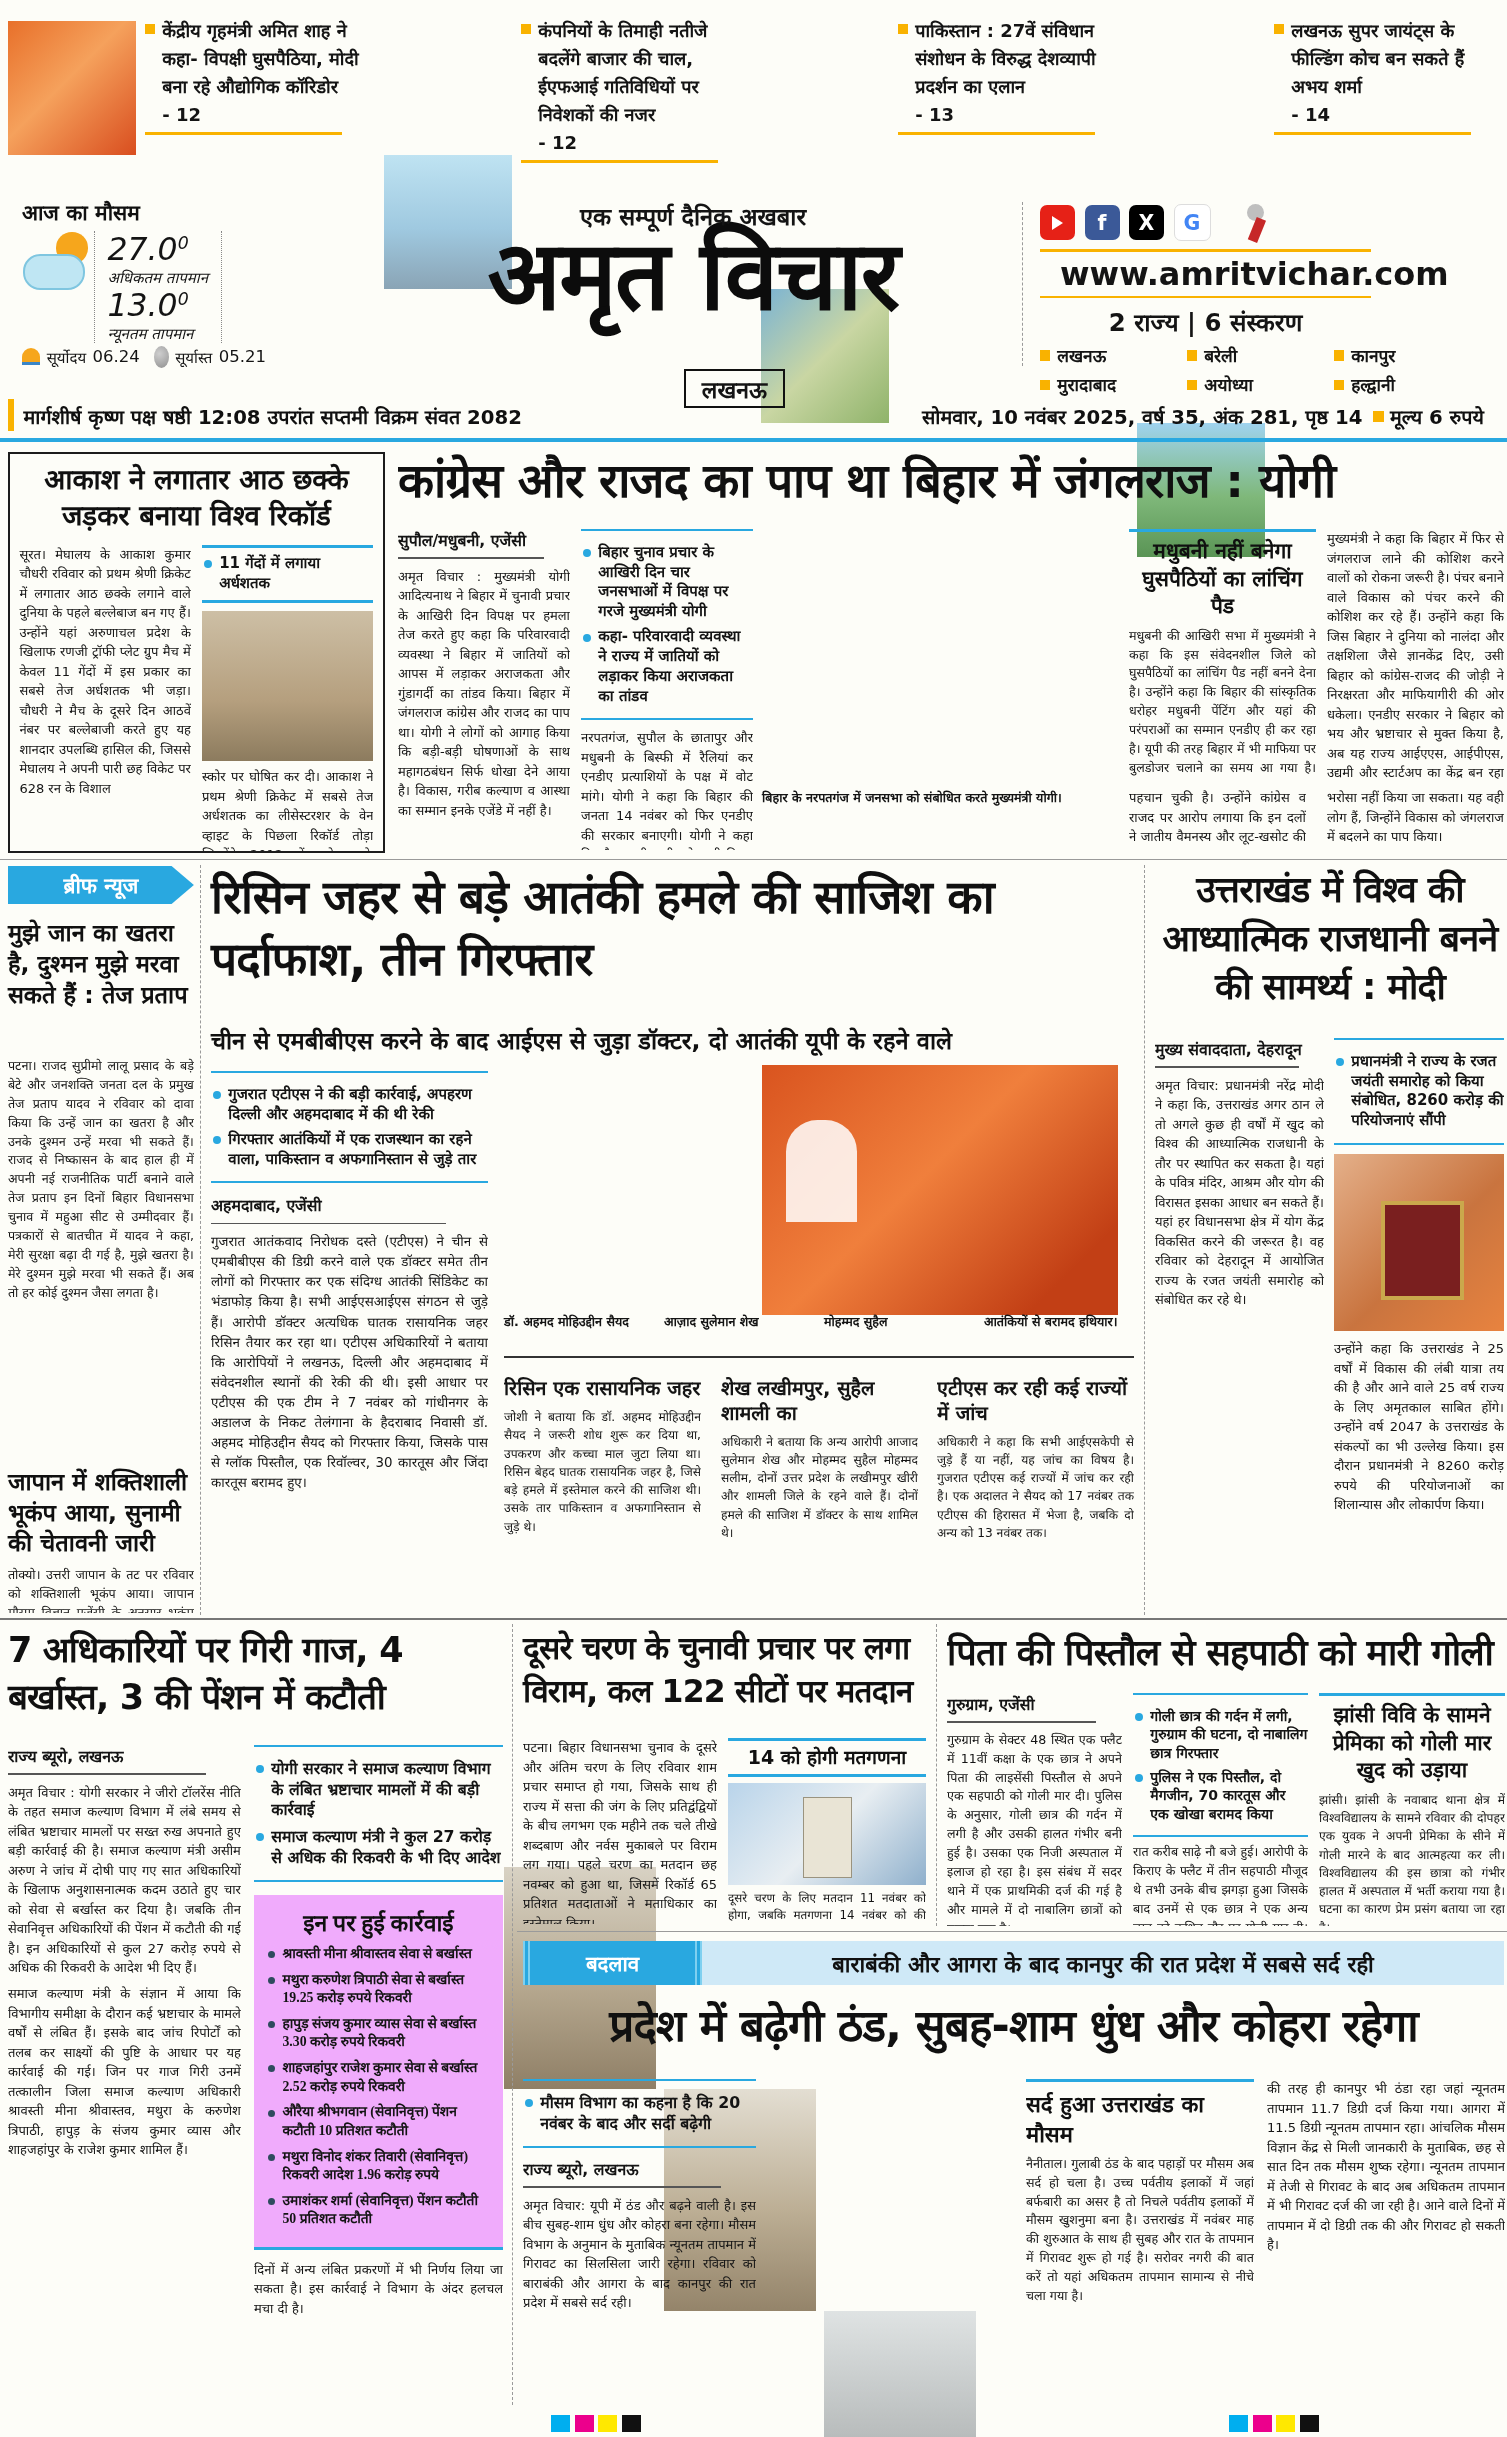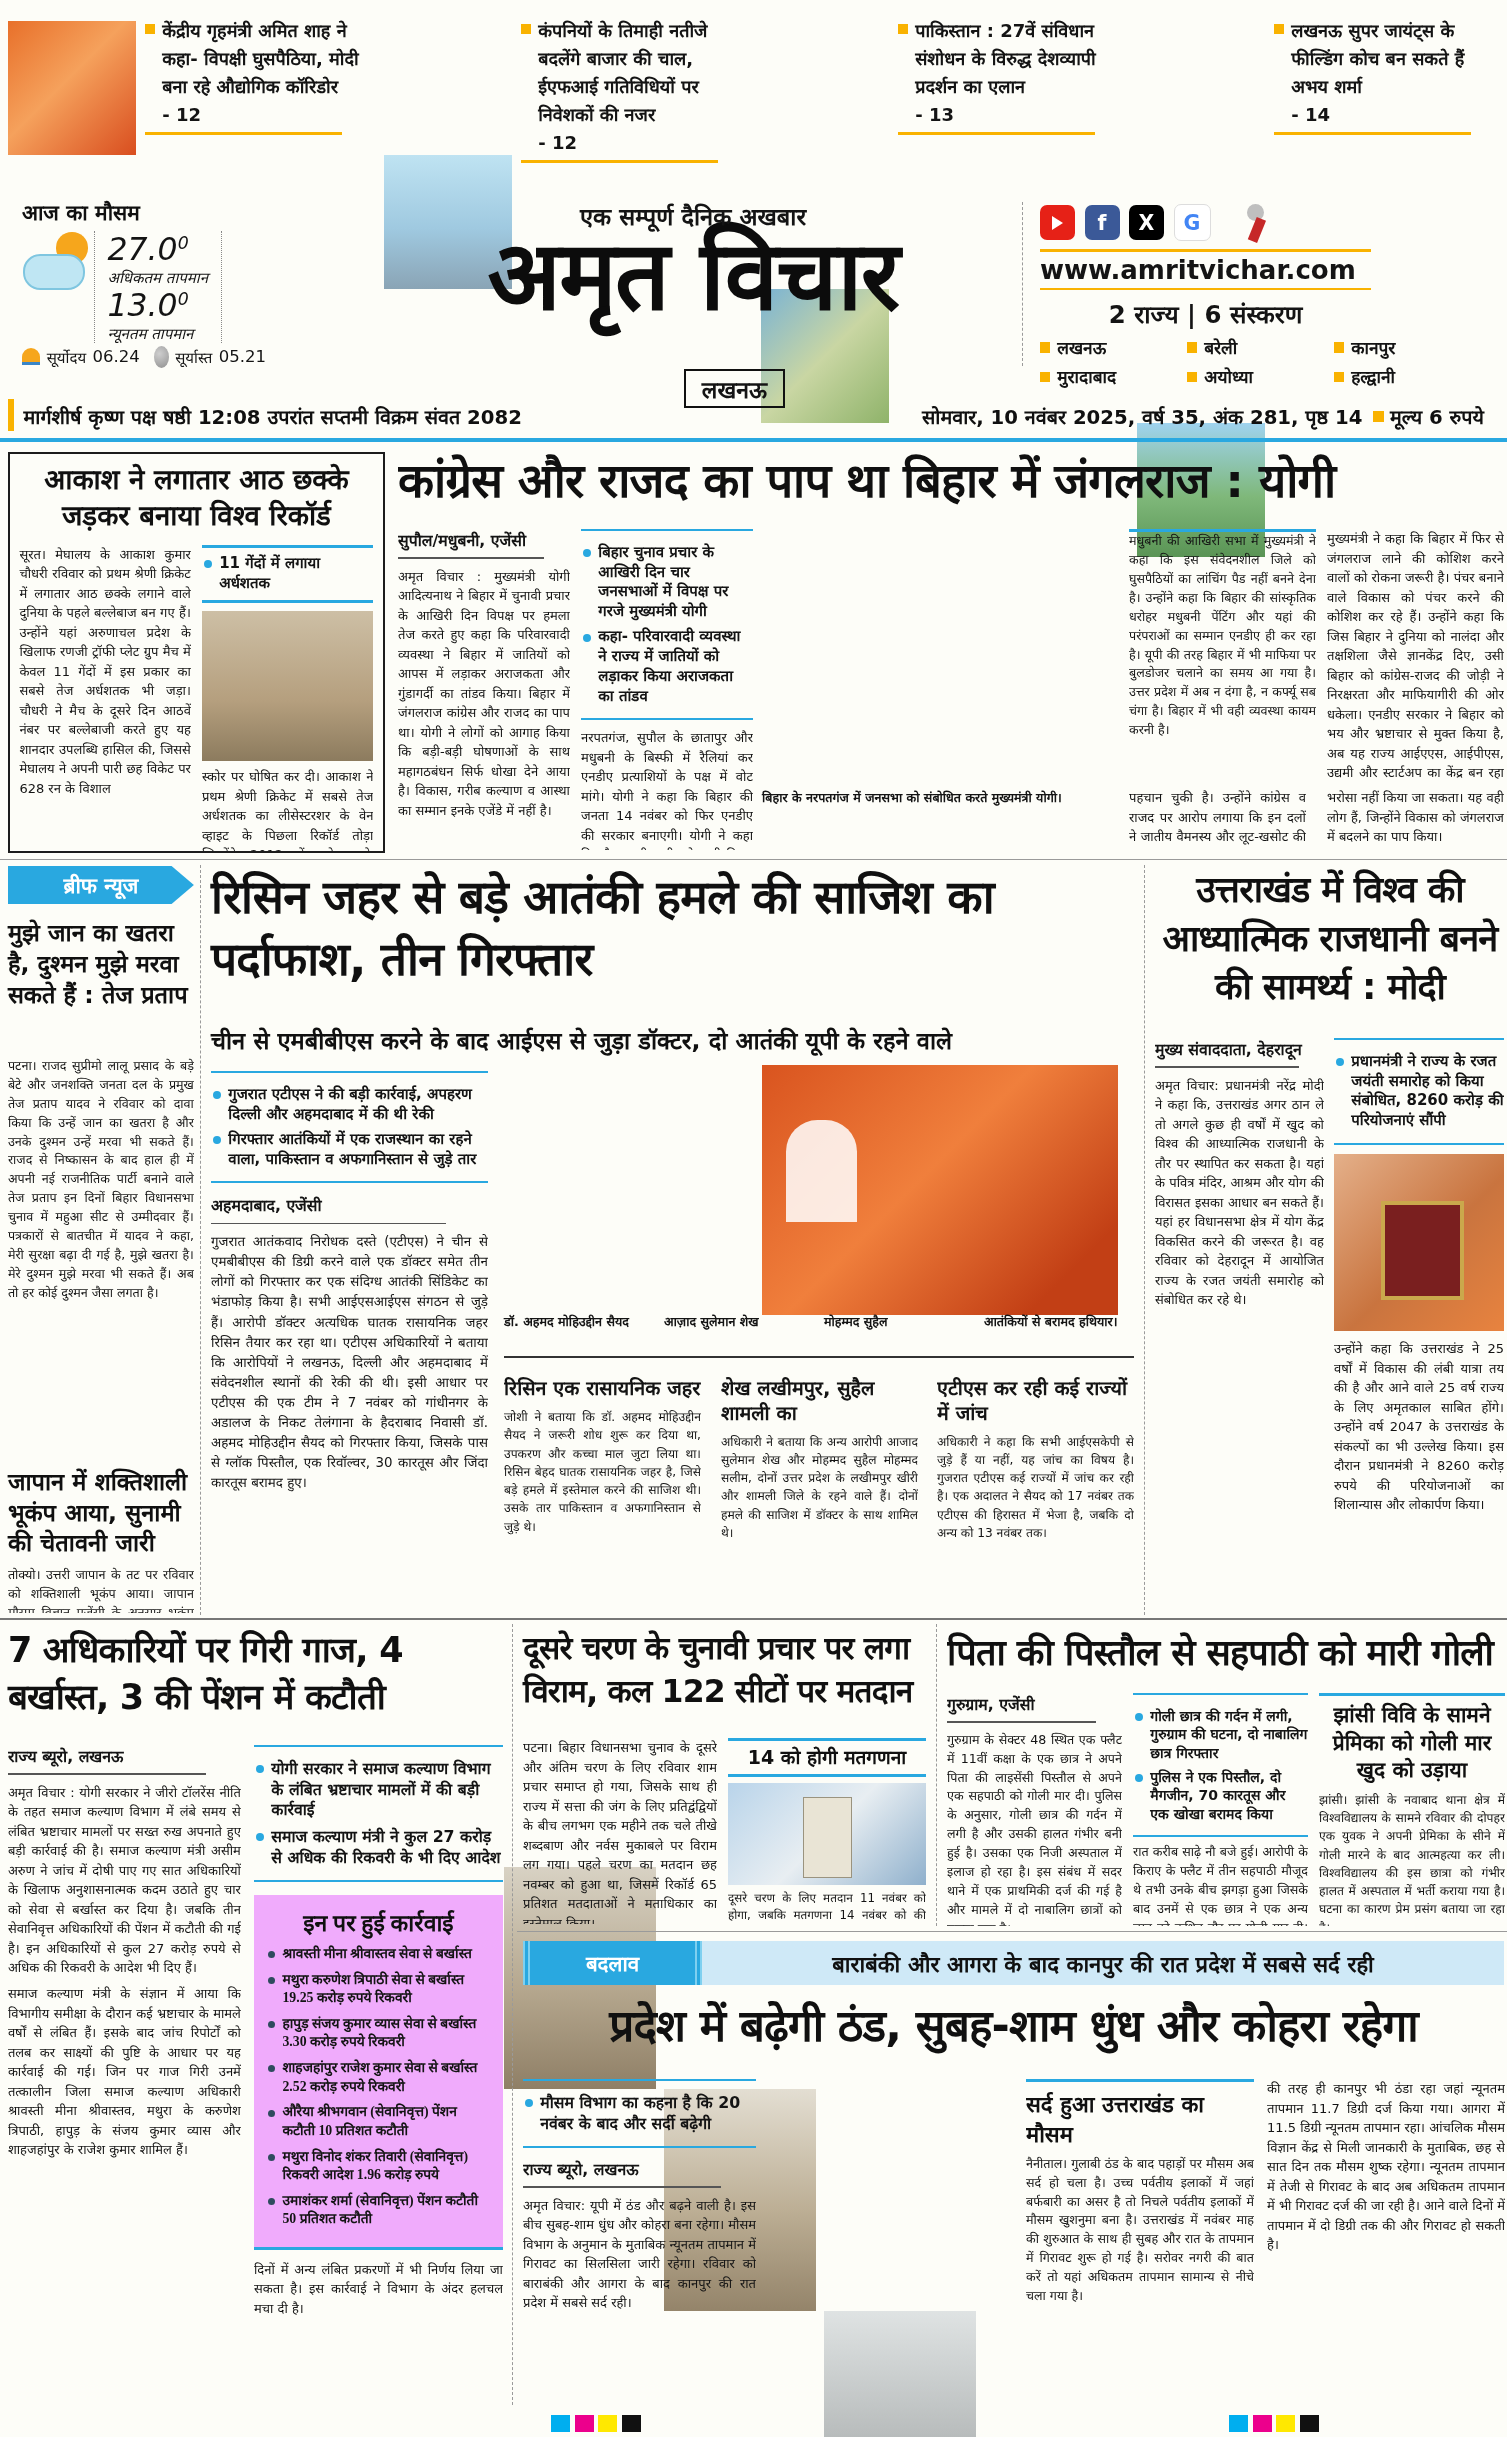--- a/index.html
+++ b/index.html
@@ -110,21 +110,21 @@
         </div>
       <div class="icon" style="background:#3b5998;">f</div>
       <div class="icon" style="background:#000;">X</div>
       <div class="icon" style="background:#fff;border:1.6px solid #ddd;color:#4285F4;">G</div>
       <div style="position:relative;width:41px;height:41px;margin-left:11px;">
         <div style="position:absolute;left:15.8px;top:1.6px;width:17.3px;height:17.3px;border-radius:50%;background:#bfbfbf;"></div>
         <div style="position:absolute;left:20.5px;top:15.8px;width:9.5px;height:23.6px;background:#c62828;transform:rotate(22deg);"></div>
       </div>
     </div>
     <div style="width:331px;height:2.4px;background:#f9b200;margin:6.3px 0 3.2px 0;"></div>
-    <div style="font-weight:bold;font-size:26px;">www.amritvichar.com</div>
+    <div style="font-weight:bold;font-size:32px;margin-left:20px;">www.amritvichar.com</div>
     <div style="width:331px;height:2.4px;background:#f9b200;margin:3.2px 0 6.3px 0;"></div>
     <div style="font-weight:bold;font-size:24.4px;text-align:center;width:331px;">2 राज्य | 6 संस्करण</div>
     <div style="display:flex;flex-wrap:wrap;width:441px;margin-top:6.3px;">
       <div style="width:147px;display:flex;align-items:center;">
           <span class="ysq" style="margin-top:0;"></span>
           <span style="font-weight:bold;font-size:17.3px;">लखनऊ</span>
         </div>
       <div style="width:147px;display:flex;align-items:center;">
           <span class="ysq" style="margin-top:0;"></span>
           <span style="font-weight:bold;font-size:17.3px;">बरेली</span>
@@ -183,20 +183,21 @@
       <div class="bul">कहा- परिवारवादी व्यवस्था ने राज्य में जातियों को लड़ाकर किया अराजकता का तांडव</div>
     </div>
     <div class="bt" style="margin-top:7.9px;">नरपतगंज, सुपौल के छातापुर और मधुबनी के बिस्फी में रैलियां कर एनडीए प्रत्याशियों के पक्ष में वोट मांगे। योगी ने कहा कि बिहार की जनता 14 नवंबर को फिर एनडीए की सरकार बनाएगी। योगी ने कहा कि गौरवशाली अतीत के धनी बिहार के सामने संकट खड़ा करने वाले ही असली अपराधी हैं। जिन्होंने बिहार में जंगलराज का पाप किया, उन्हें जनता</div>
   </div>
   <div class="abs ph" style="left:762px;top:529px;width:356px;height:250px;background:linear-gradient(135deg,#d9541f,#f07f3c 45%,#c23f15 85%);">
     <div style="position:absolute;left:23.6px;top:55px;width:71px;height:102px;background:rgba(255,255,255,.85);border-radius:31.5px 31.5px 0 0;"></div>
   </div>
   <div class="abs cap" style="left:762px;top:785px;width:356px;">बिहार के नरपतगंज में जनसभा को संबोधित करते मुख्यमंत्री योगी।</div>
   <div class="abs" style="left:1129px;top:529px;width:187px;height:250px;overflow:hidden;">
     <div class="cyr"></div>
+    <div class="hl" style="font-size:21px;text-align:center;line-height:1.3;margin:6.3px 0;">मधुबनी नहीं बनेगा घुसपैठियों का लांचिंग पैड</div>
     <div class="bt" style="font-size:12.6px;">मधुबनी की आखिरी सभा में मुख्यमंत्री ने कहा कि इस संवेदनशील जिले को घुसपैठियों का लांचिंग पैड नहीं बनने देना है। उन्होंने कहा कि बिहार की सांस्कृतिक धरोहर मधुबनी पेंटिंग और यहां की परंपराओं का सम्मान एनडीए ही कर रहा है। यूपी की तरह बिहार में भी माफिया पर बुलडोजर चलाने का समय आ गया है। उत्तर प्रदेश में अब न दंगा है, न कर्फ्यू सब चंगा है। बिहार में भी वही व्यवस्था कायम करनी है।</div>
   </div>
   <div class="abs bt" style="left:1327px;top:529px;width:177px;height:250px;">मुख्यमंत्री ने कहा कि बिहार में फिर से जंगलराज लाने की कोशिश करने वालों को रोकना जरूरी है। पंचर बनाने वाले विकास को पंचर करने की कोशिश कर रहे हैं। उन्होंने कहा कि जिस बिहार ने दुनिया को नालंदा और तक्षशिला जैसे ज्ञानकेंद्र दिए, उसी बिहार को कांग्रेस-राजद की जोड़ी ने निरक्षरता और माफियागीरी की ओर धकेला। एनडीए सरकार ने बिहार को भय और भ्रष्टाचार से मुक्त किया है, अब यह राज्य आईएएस, आईपीएस, उद्यमी और स्टार्टअप का केंद्र बन रहा है। योगी ने कहा कि राजद के शासन में 30 हजार से अधिक अपहरण हुए, व्यापारी, डॉक्टर, इंजीनियर, बेटियां कोई सुरक्षित नहीं था।</div>
   <div class="abs bt" style="left:1129px;top:788px;width:177px;height:61px;">पहचान चुकी है। उन्होंने कांग्रेस व राजद पर आरोप लगाया कि इन दलों ने जातीय वैमनस्य और लूट-खसोट की आग में झोंक दिया। बोले कि कलंकित और अराजक अतीत वाले लोगों पर</div>
   <div class="abs bt" style="left:1327px;top:788px;width:177px;height:61px;">भरोसा नहीं किया जा सकता। यह वही लोग हैं, जिन्होंने विकास को जंगलराज में बदलने का पाप किया।</div>
 
   <div class="abs hsep" style="left:0;top:859px;width:1508px;"></div>
 
   <div class="abs" style="left:7.9px;top:866px;width:186px;height:38px;background:#29a8e0;clip-path:polygon(0 0,88% 0,100% 50%,88% 100%,0 100%);display:flex;align-items:center;justify-content:center;">
     <span style="color:#fff;font-weight:bold;font-size:21px;">ब्रीफ न्यूज</span>

